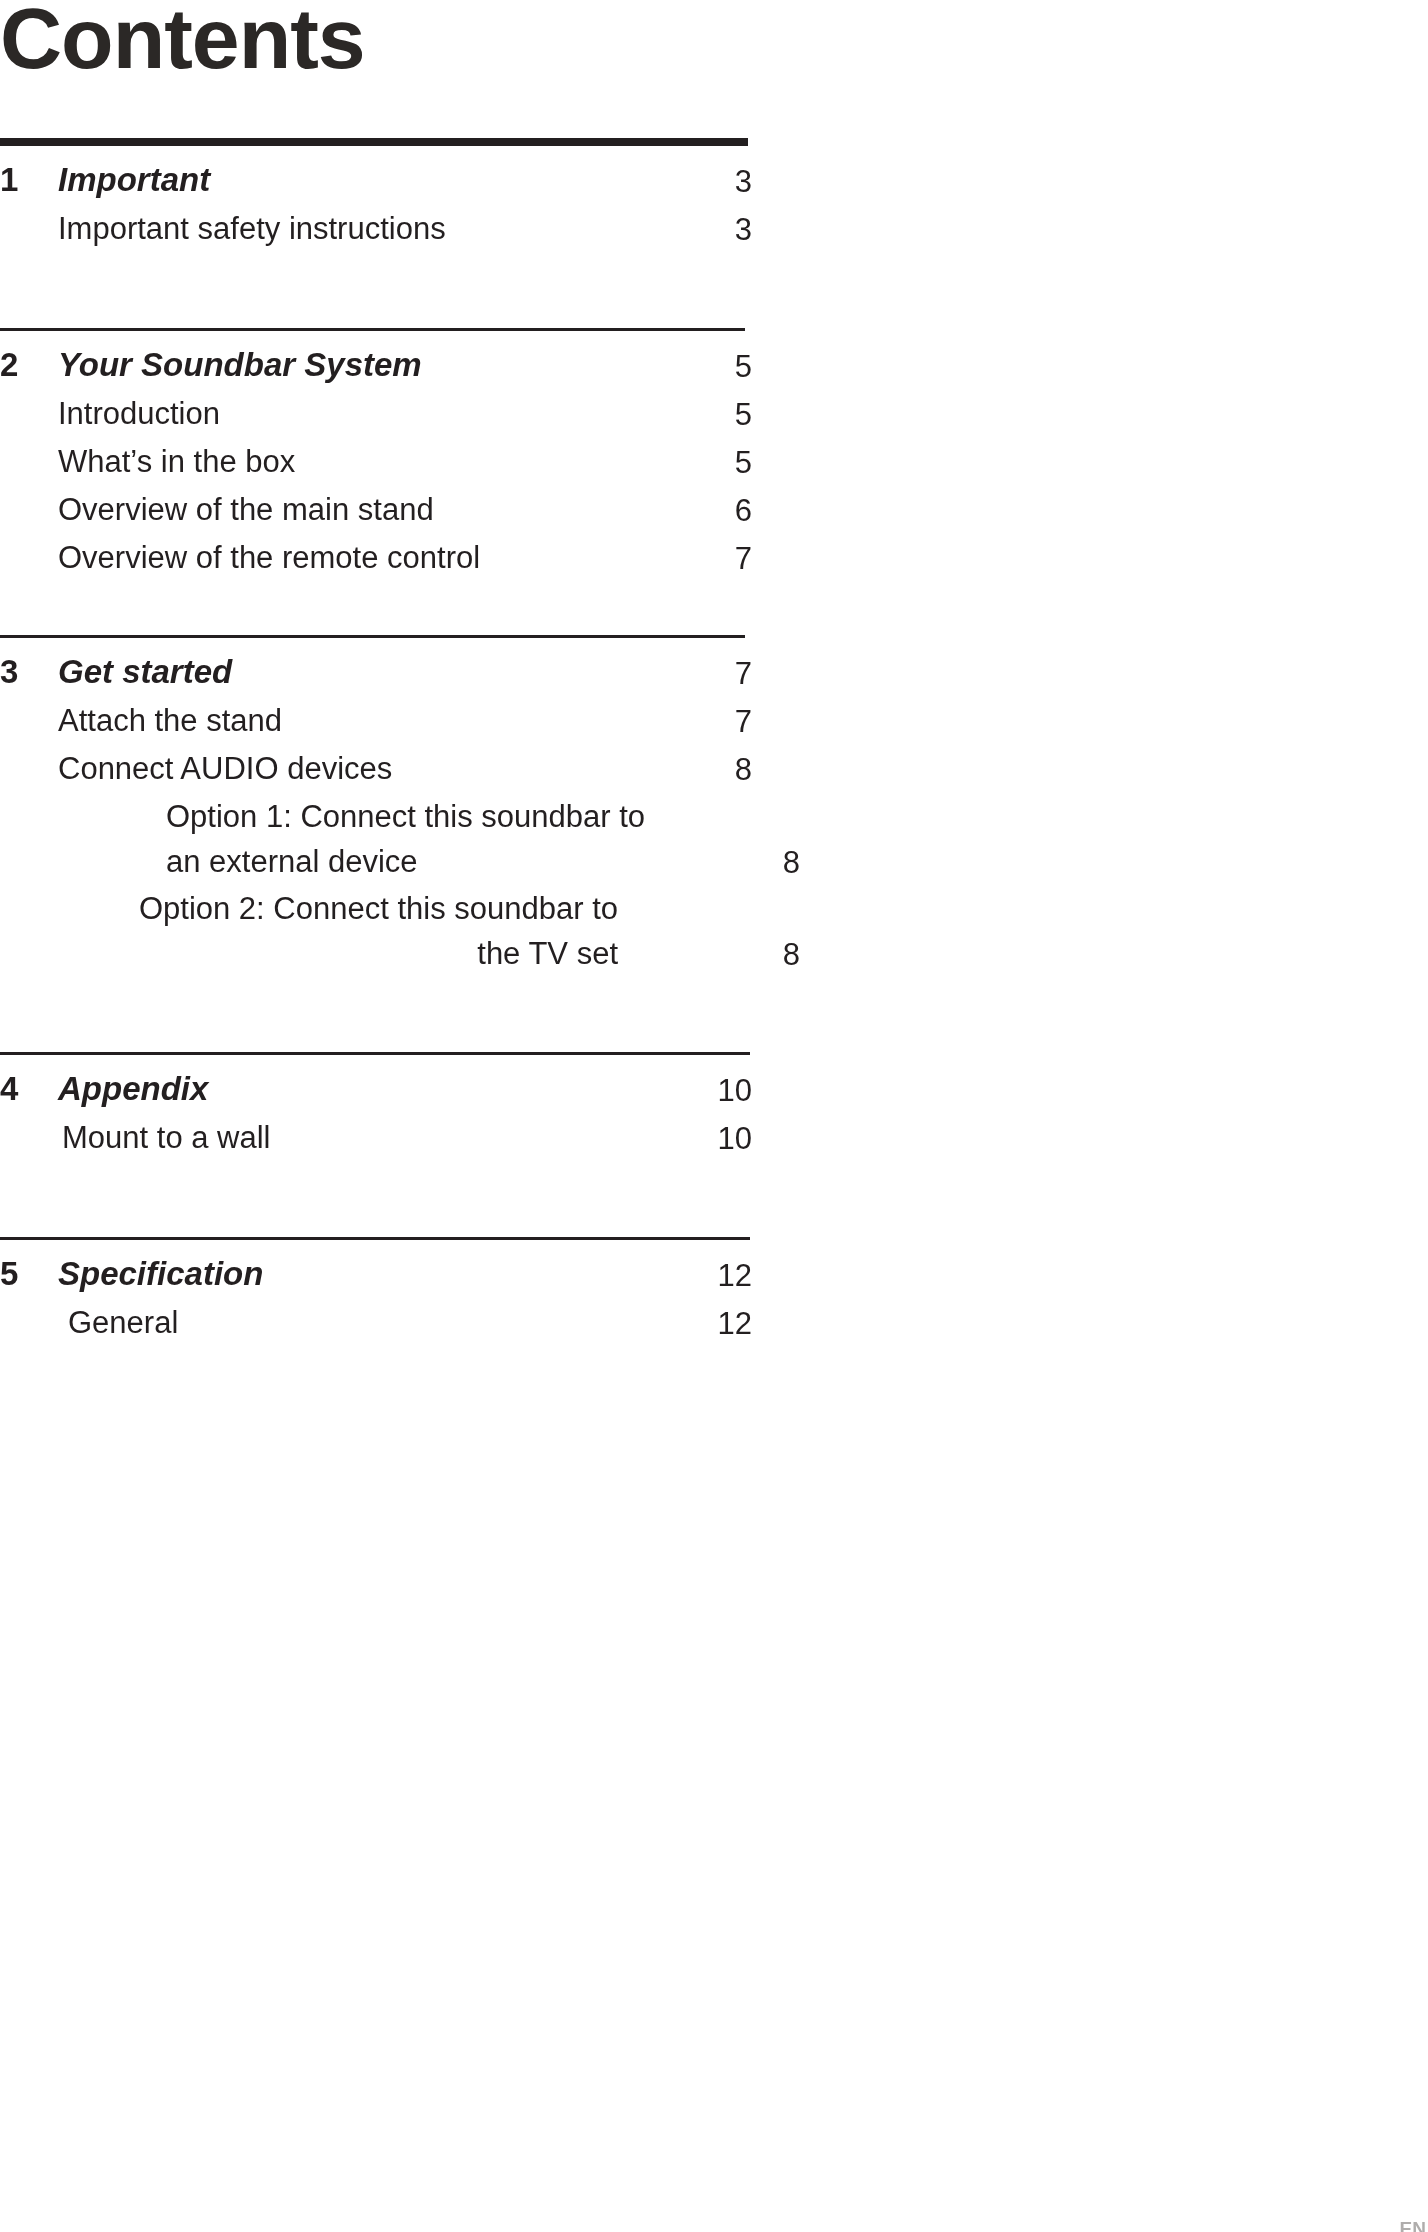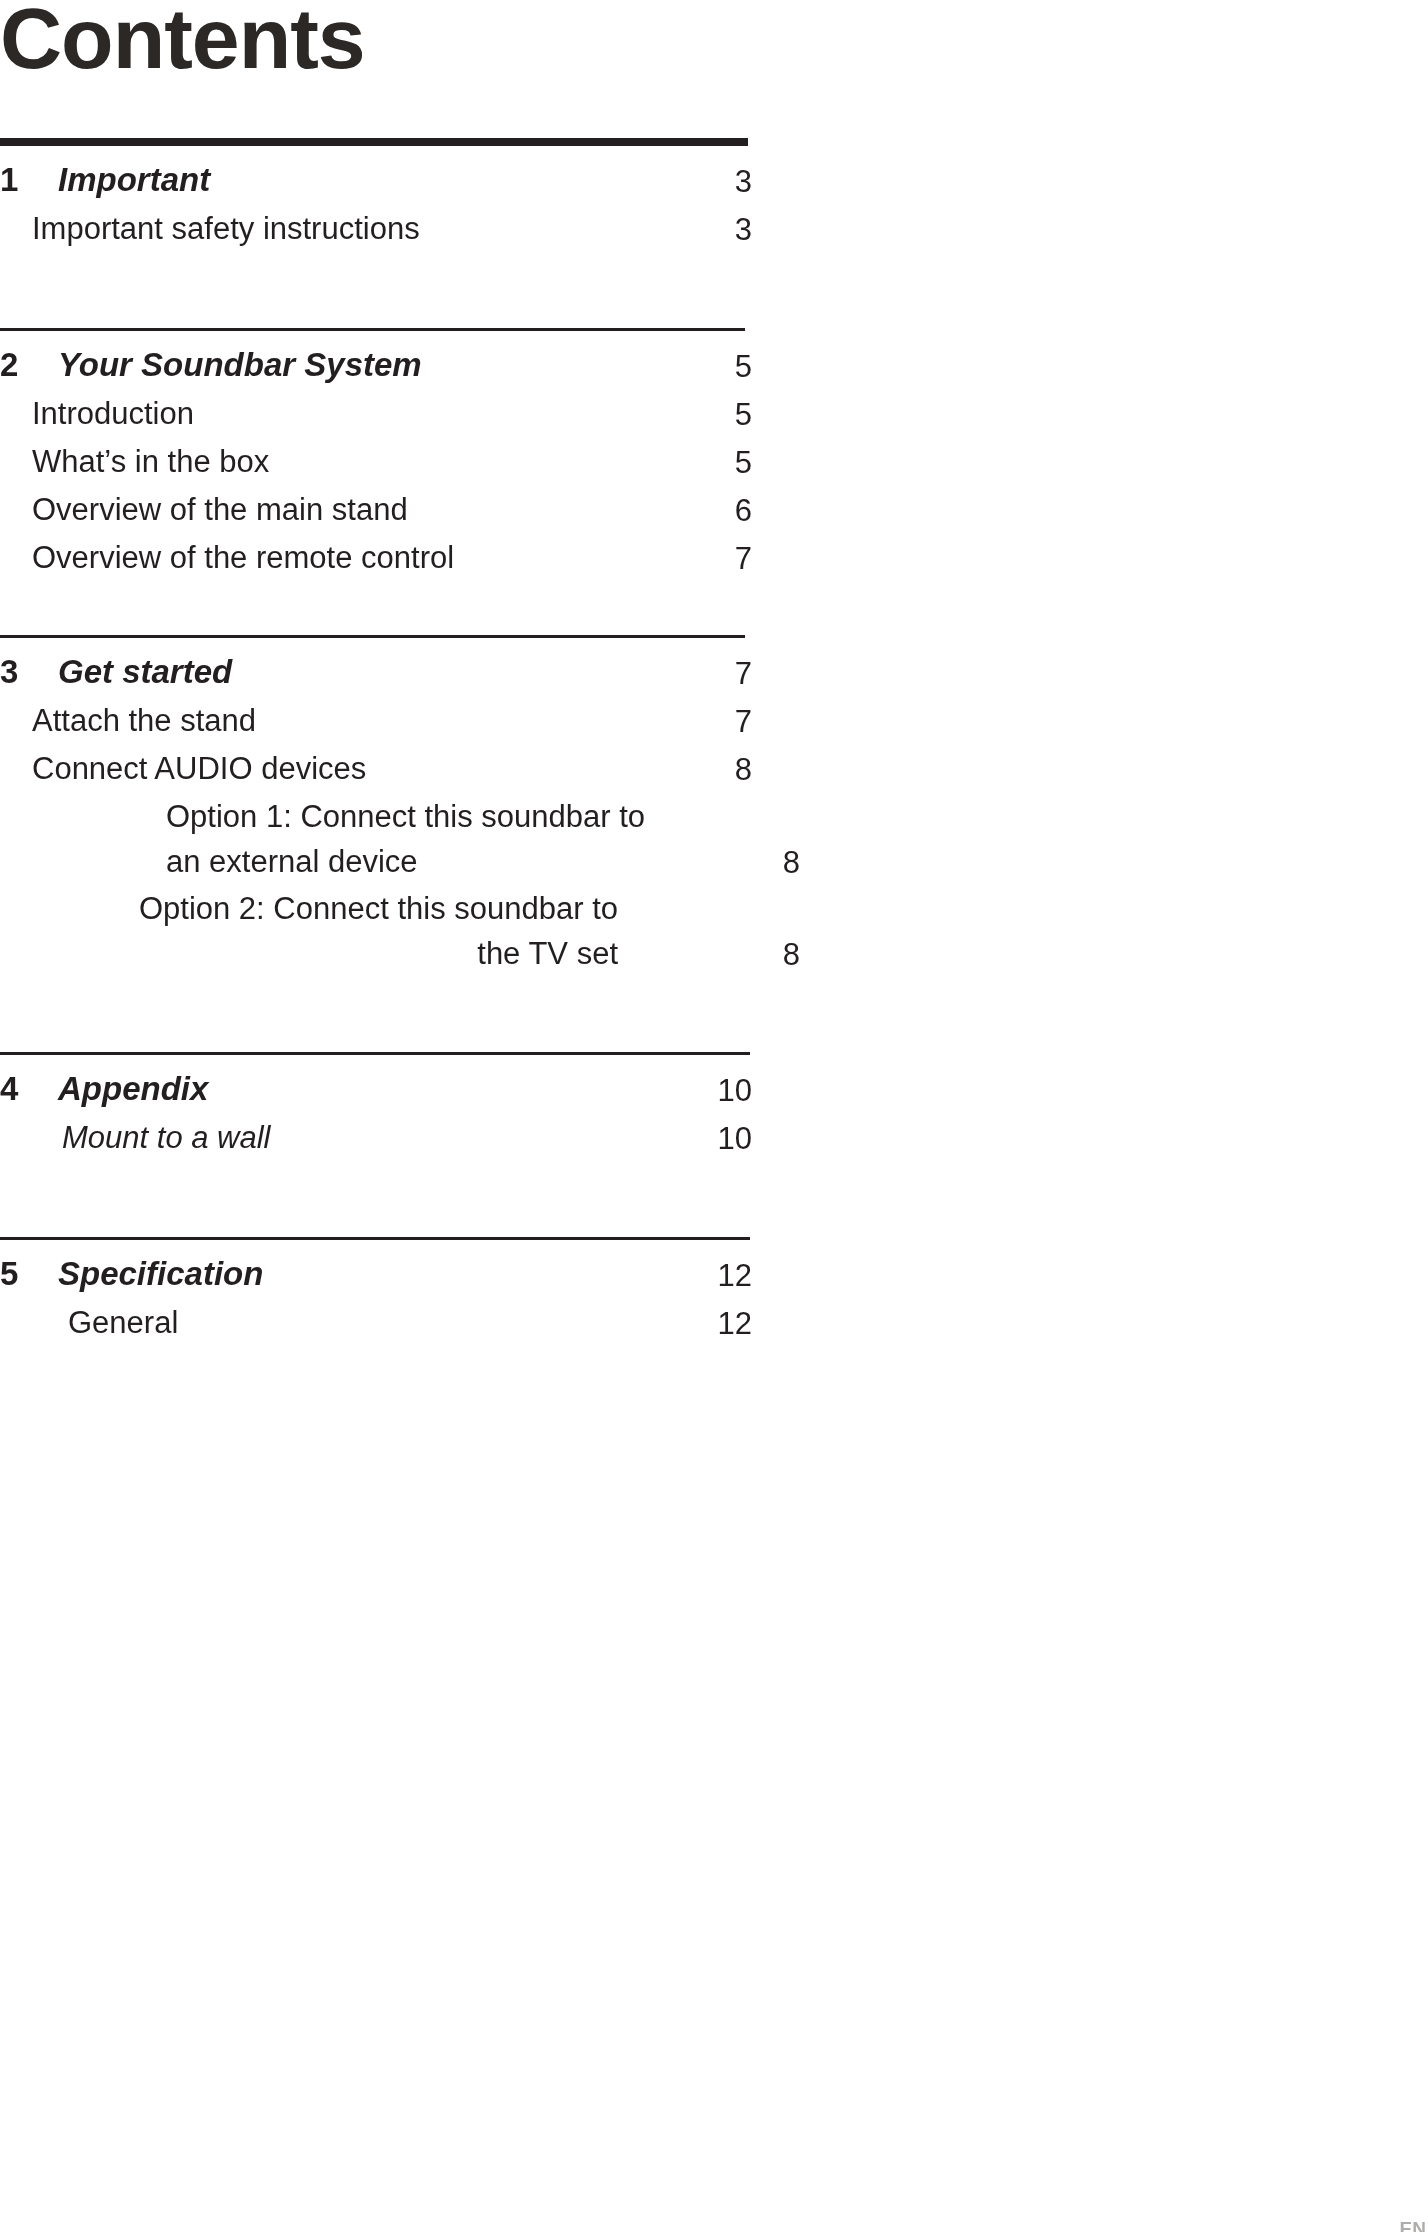--- a/index.html
+++ b/index.html
@@ -99,21 +99,21 @@
     font-style: italic;
   }
   .row.head .num { line-height: 44px; font-size: 33px; }
   .row.head .page-no { top: 0px; line-height: 48px; }
 
   
   .row.sub {
     height: 48px;
   }
   .row.sub .label {
-    margin-left: 32px;
+    margin-left: 58px;
     line-height: 46px;
     white-space: nowrap;
   }
   .row.sub .page-no { top: 0px; line-height: 48px; }
 
   
   .row.sub2 {
     min-height: 92px;
     padding-left: 48px;
   }
@@ -123,21 +123,21 @@
     line-height: 45px;
     padding-right: 0;
   }
   .row.sub2 .page-no {
     top: 46px;
     line-height: 45px;
   }
   .row.sub2.opt2 .label { margin-left: 50px; text-align: right; }
 
   
-  .row.sub.indent-a .label { margin-left: 62px; font-style: italic; }
+  .row.sub.indent-a .label { margin-left: 62px; }
   .row.sub.indent-b .label { margin-left: 68px; }
   .gap-md { height: 52px; }
   .gap-lg { height: 74px; }
 
   
   .edge-marker {
     position: absolute;
     right: 2px;
     bottom: -6px;
     font-size: 19px;

